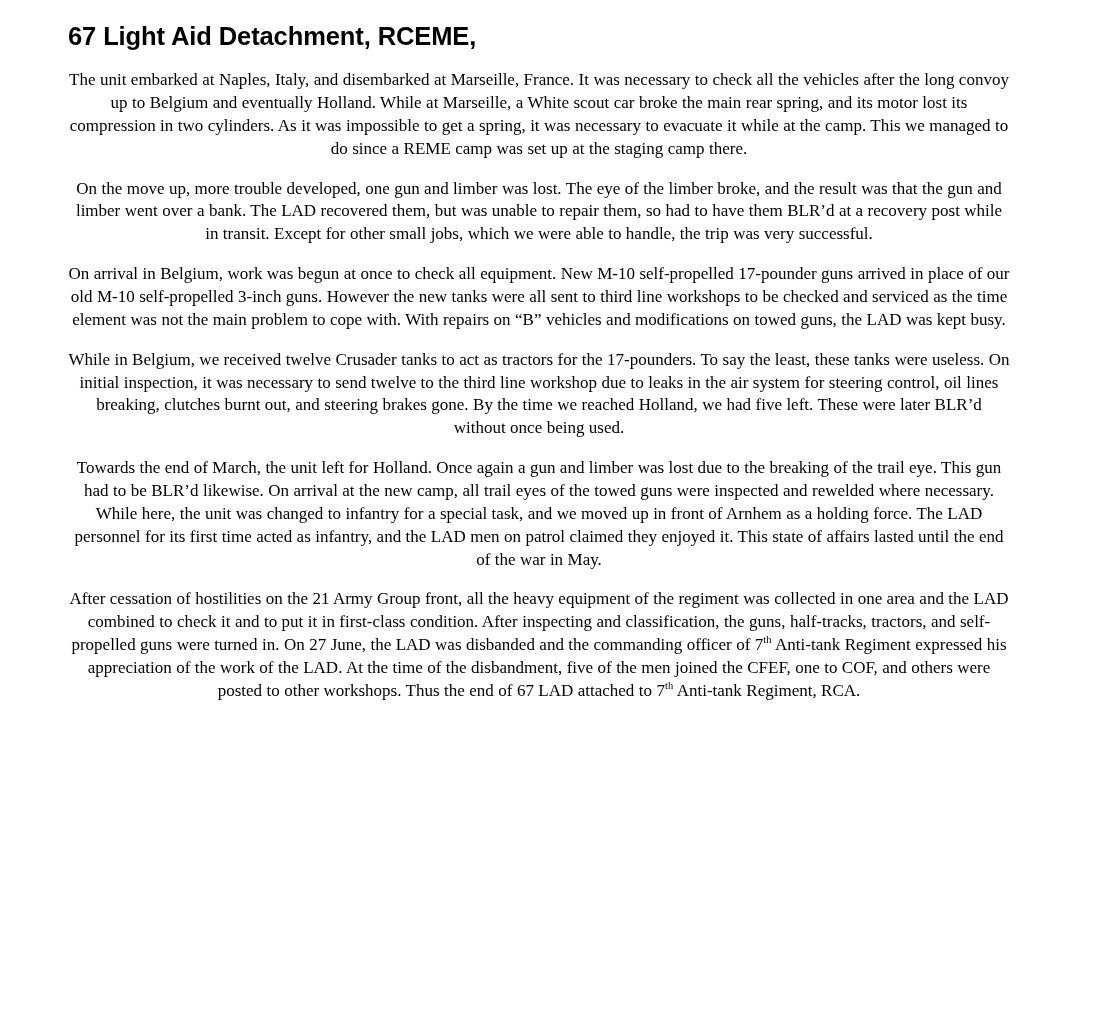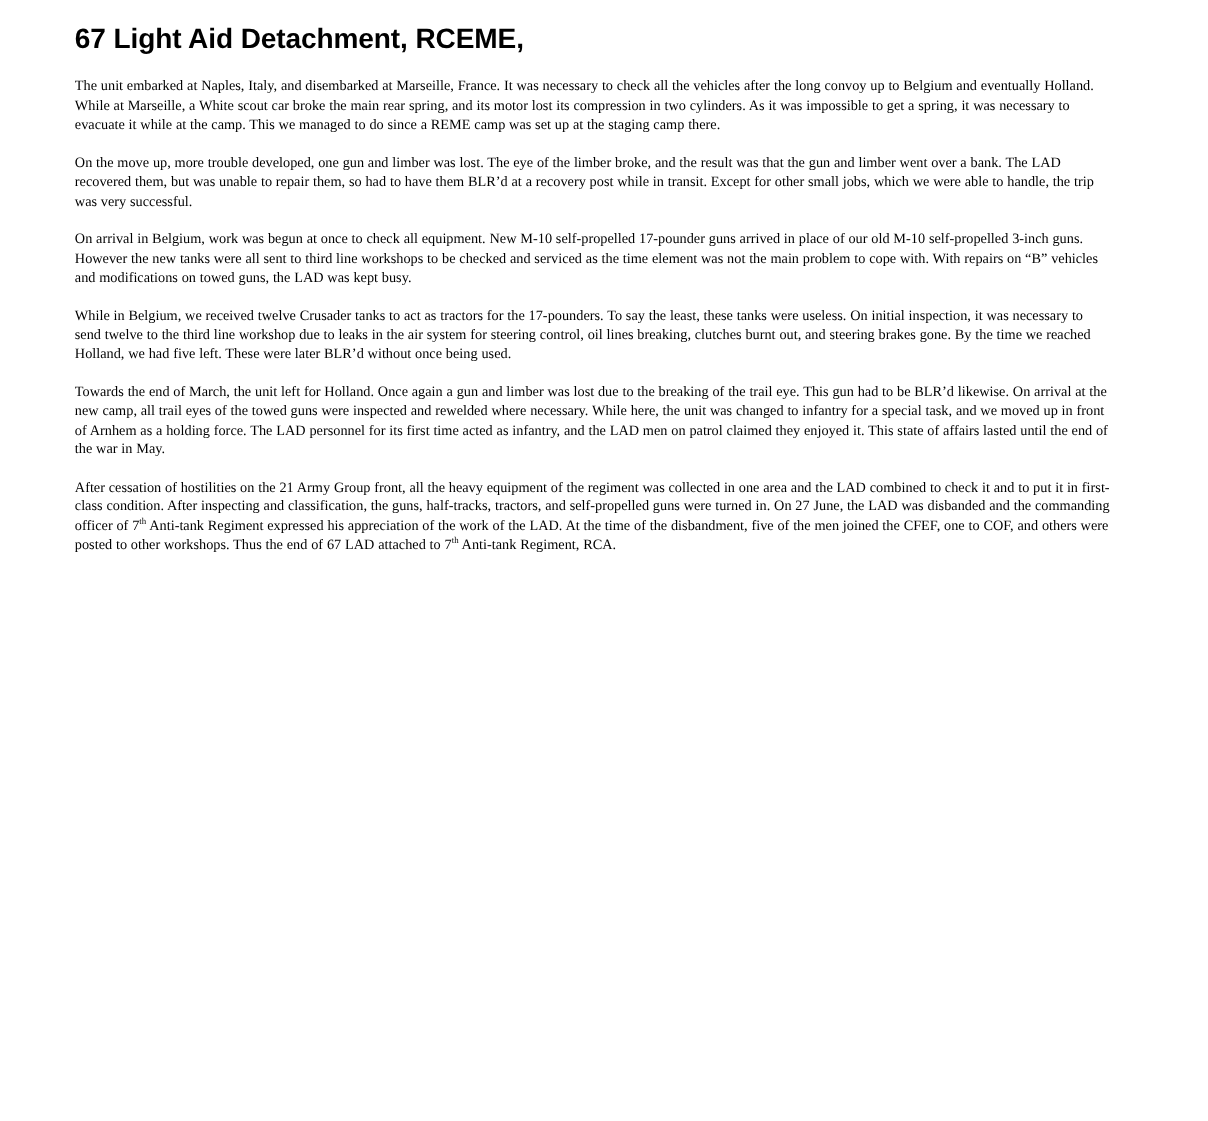--- a/index.html
+++ b/index.html
@@ -29,24 +29,24 @@
   }
   .doc-title .line {
     display: block;
   }
   sup {
     font-size: 0.62em;
     vertical-align: super;
     line-height: 0;
   }
   p.body-par {
-    font-size: 13px;
+    font-size: 17px;
     line-height: 1.345;
     margin: 0 0 17px 0;
-    text-align: left;
+    text-align: center;
     word-spacing: 0.2px;
   }
   p.body-par:last-child {
     margin-bottom: 0;
   }
 </style>
 </head>
 <body>
 
 <div class="page">

